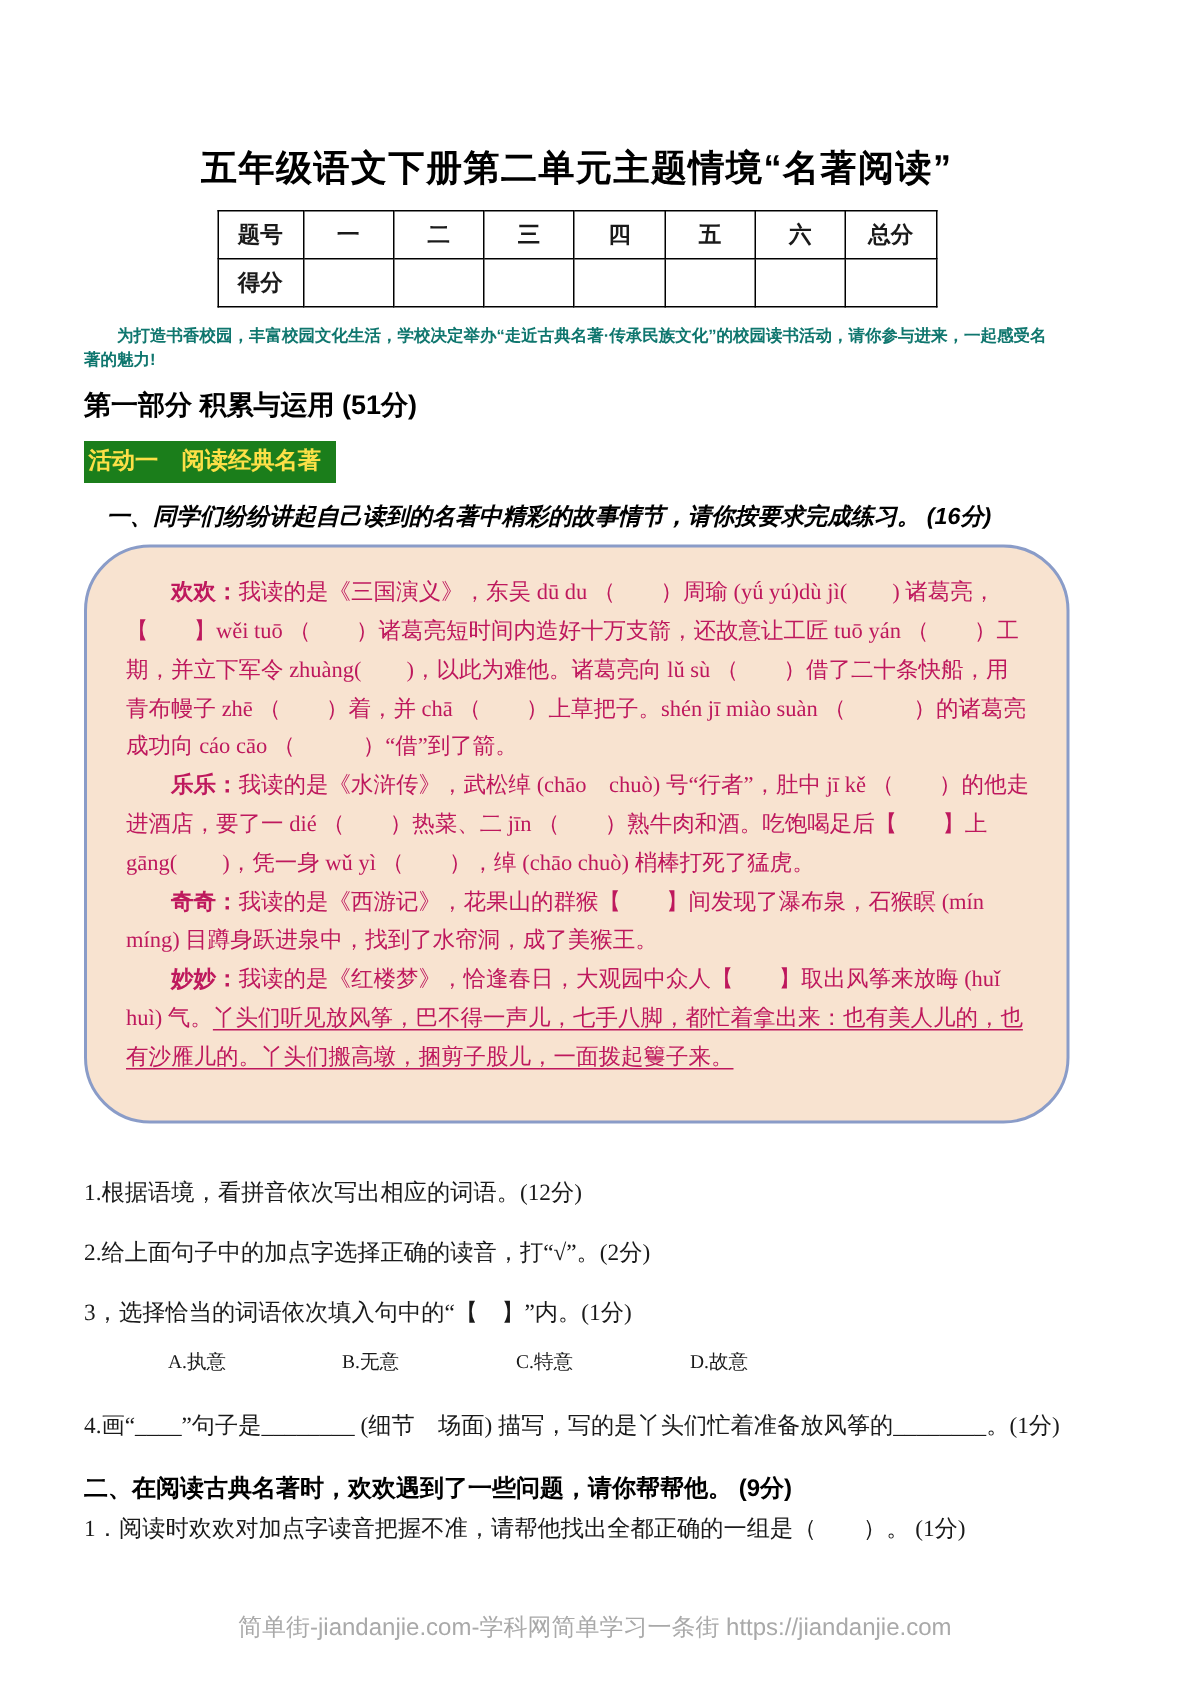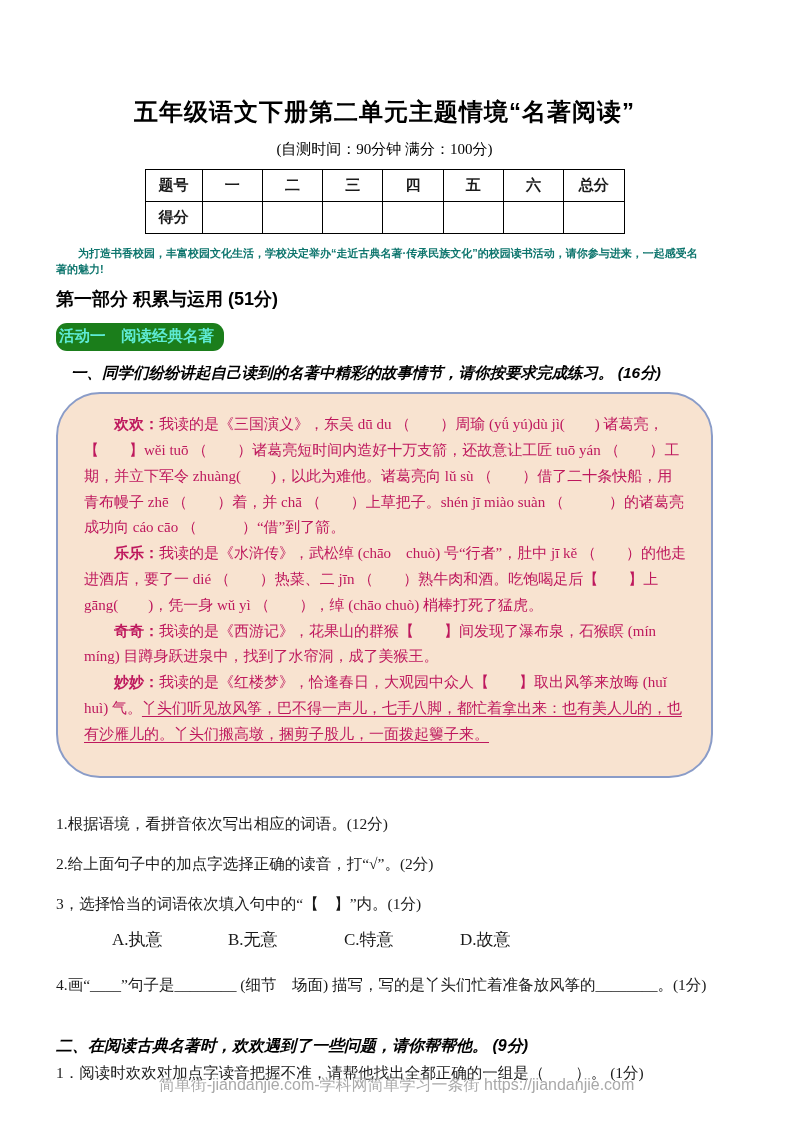--- a/index.html
+++ b/index.html
@@ -24,61 +24,60 @@
 
   .intro{
     color:#0f766e;font-weight:bold;font-family:"Liberation Sans", sans-serif;
     font-size:11px;line-height:1.42;text-indent:2em;margin:4px 15px 10px 0;
   }
   .part-heading{
     text-align:left;font-family:"Liberation Sans", sans-serif;font-weight:bold;
     font-size:18px;margin:10px 0 12px 0;color:#000;
   }
   .banner{
-    display:inline-block;background:#1b7e1b;color:#5eead4;
+    display:inline-block;background:#1b7e1b;color:#fde047;
     font-family:"Liberation Sans", sans-serif;font-weight:bold;font-size:15.5px;
-    padding:3px 10px 4px 3px;margin:0 0 10px 0;border-radius:11px;
+    padding:3px 10px 4px 3px;margin:0 0 10px 0;
   }
   .q-head{
     font-family:"Liberation Sans", sans-serif;font-weight:bold;font-size:15.5px;
     margin:2px 0 8px 15px;color:#000;font-style:italic;
   }
 
   .story-box{
     border:2px solid #8a9cc8;border-radius:44px;background:#f8e3d0;
     padding:18px 24px 28px 26px;font-size:15px;line-height:1.72;color:#be185d;
   }
   .story-box p{margin:0;text-indent:2em;}
   .story-box .speaker{font-weight:bold;}
   .story-box .underlined{text-decoration:underline;text-underline-offset:3px;}
 
   .sub-q{font-size:15.5px;margin:19px 0 0 0;}
   .sub-q.first{margin-top:36px;}
-  .options{display:flex;margin:13px 0 0 56px;font-size:17px;align-items:flex-end;}
+  .options{display:flex;margin:13px 0 0 56px;font-size:13px;align-items:flex-end;}
   .options span{width:116px;}
   .q4{line-height:1.95;}
 
   .sec2-head{
     font-family:"Liberation Sans", sans-serif;font-weight:bold;font-size:16px;
-    margin:36px 0 6px 0;color:#000;font-style:italic;
+    margin:16px 0 6px 0;color:#000;
   }
   .sec2-item{font-size:15.5px;margin:4px 0 0 0;}
 
   .footer{
     position:absolute;left:0;right:0;bottom:26px;text-align:center;
     font-family:"Liberation Sans", sans-serif;font-size:16px;color:#a9a9a9;
   }
 </style>
 </head>
 <body>
 
 <div class="page">
 
   <h1 class="title">五年级语文下册第二单元主题情境“名著阅读”</h1>
-  <div class="subtitle">(自测时间：90分钟 满分：100分)</div>
 
   <table class="score">
     <tbody>
       <tr>
         <td class="lab">题号</td>
         <td>一</td>
         <td>二</td>
         <td>三</td>
         <td>四</td>
         <td>五</td>

